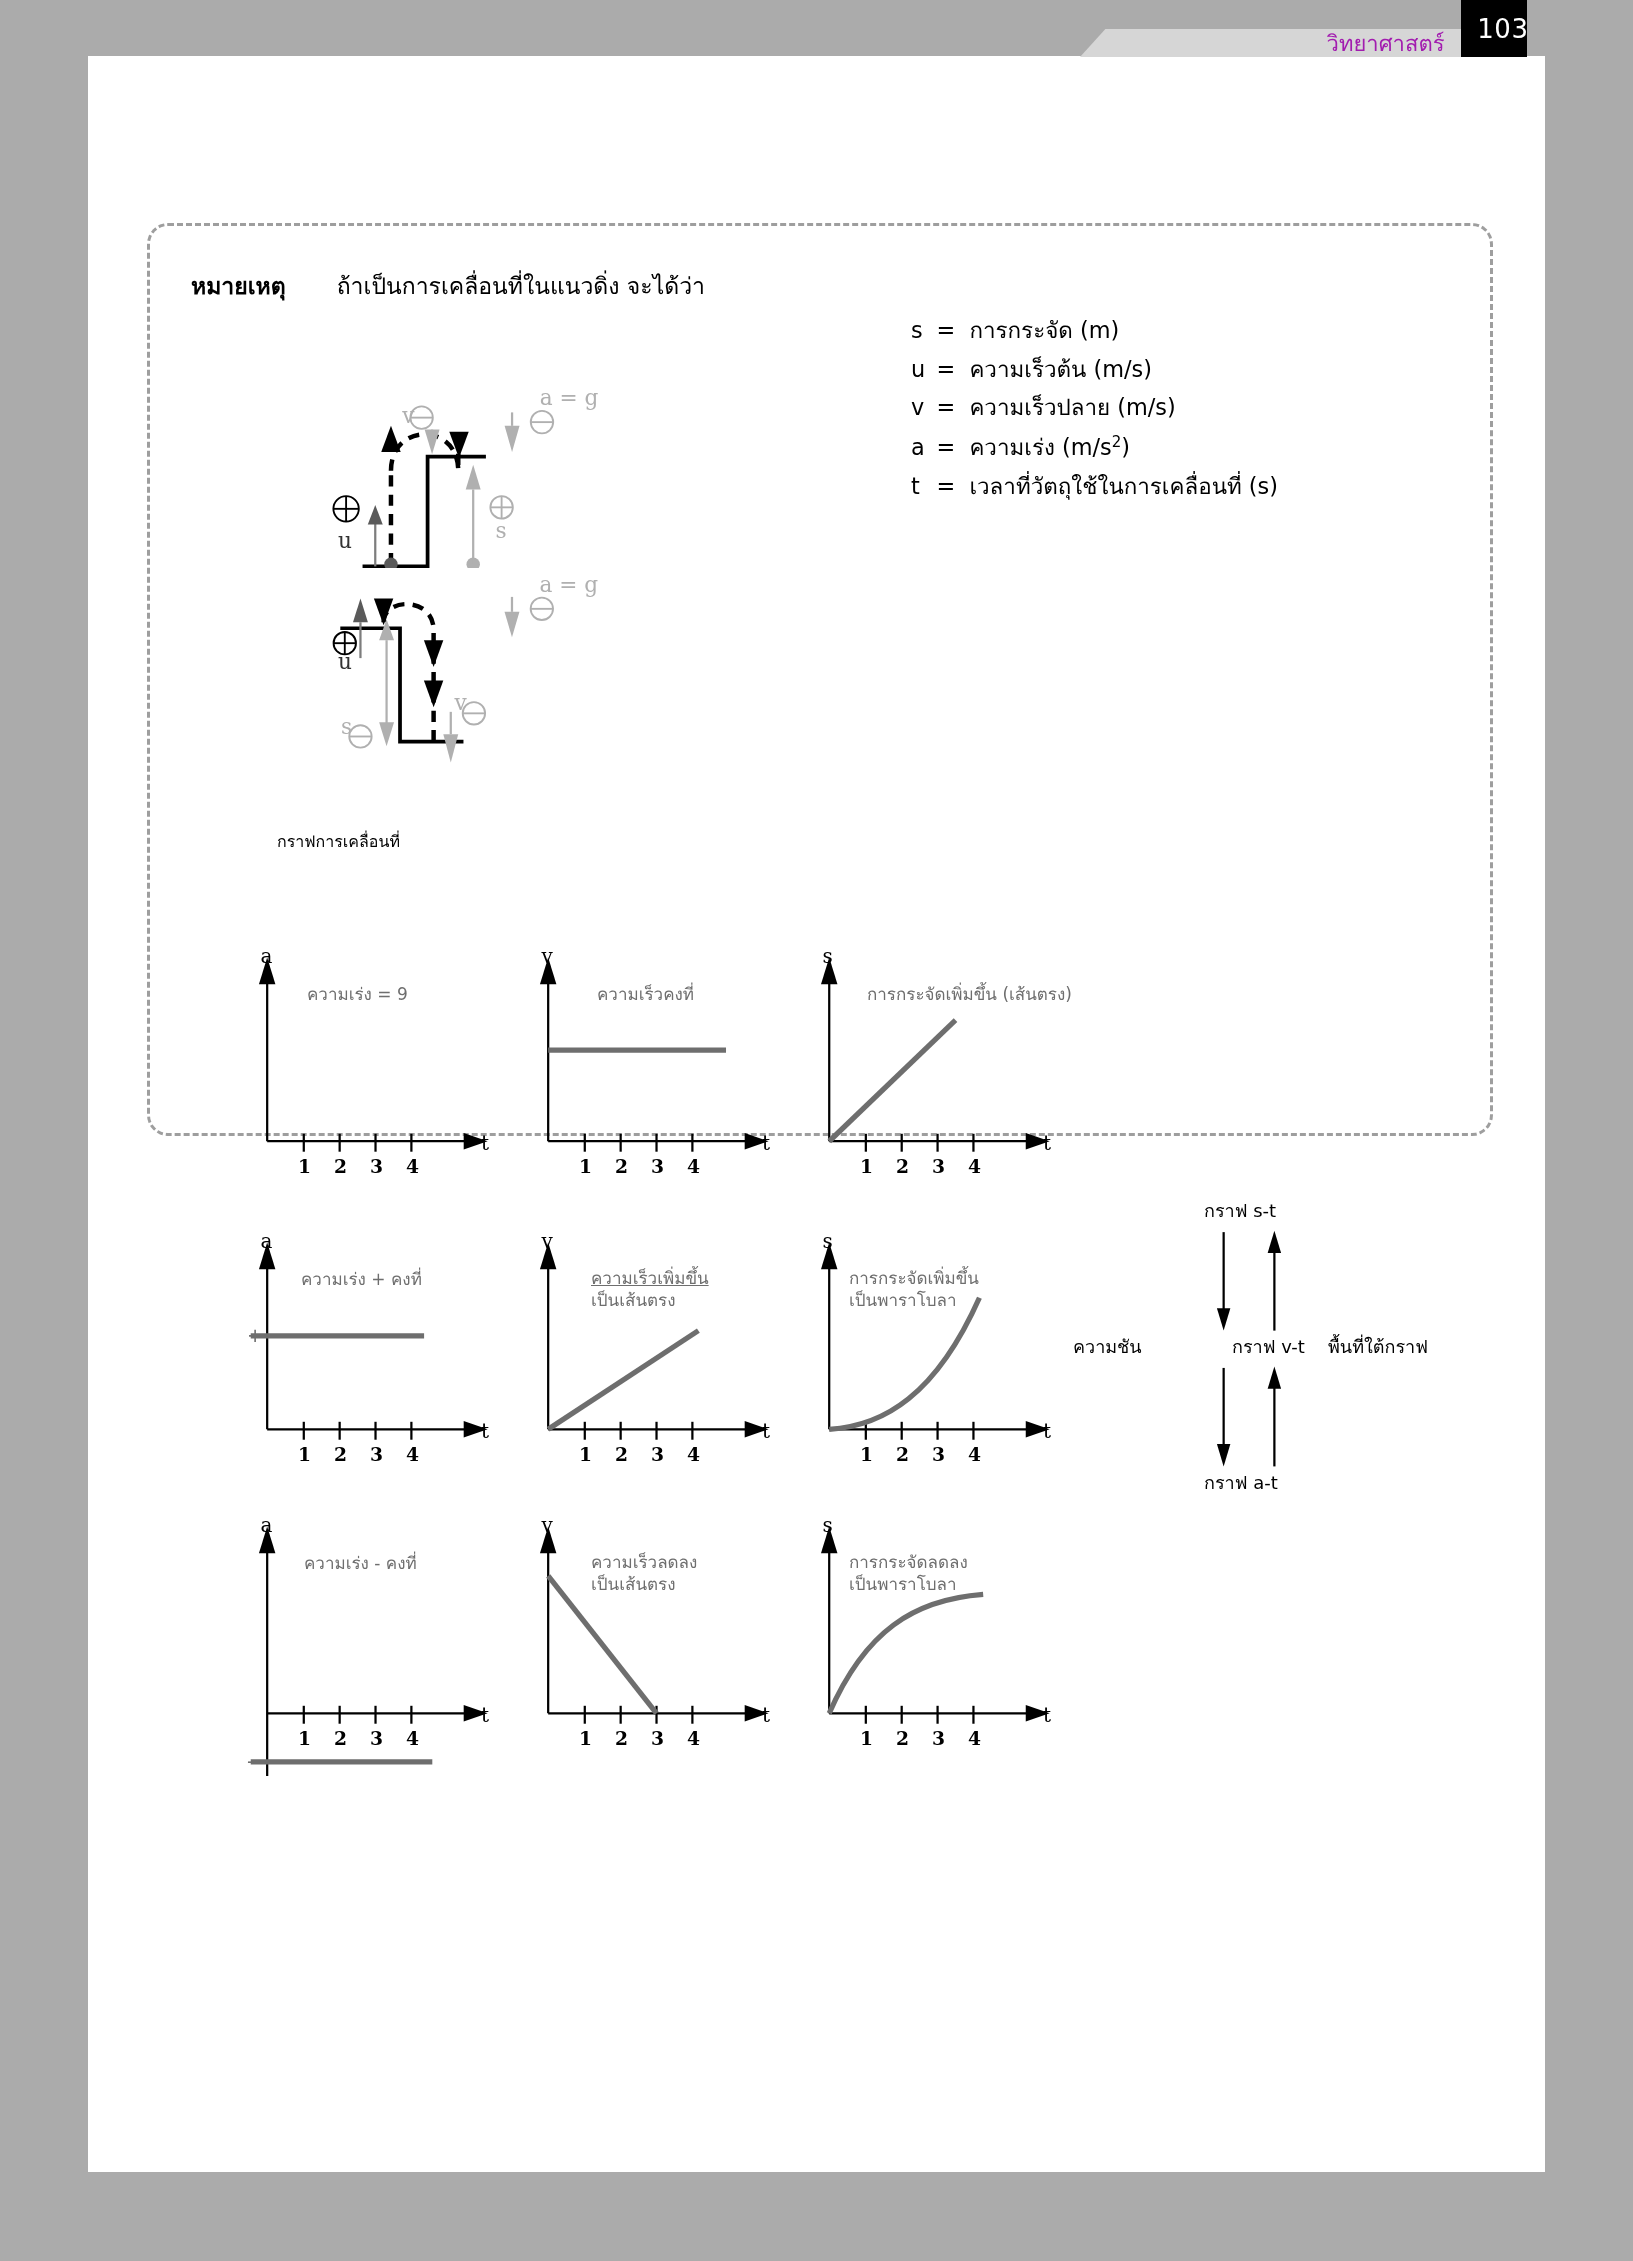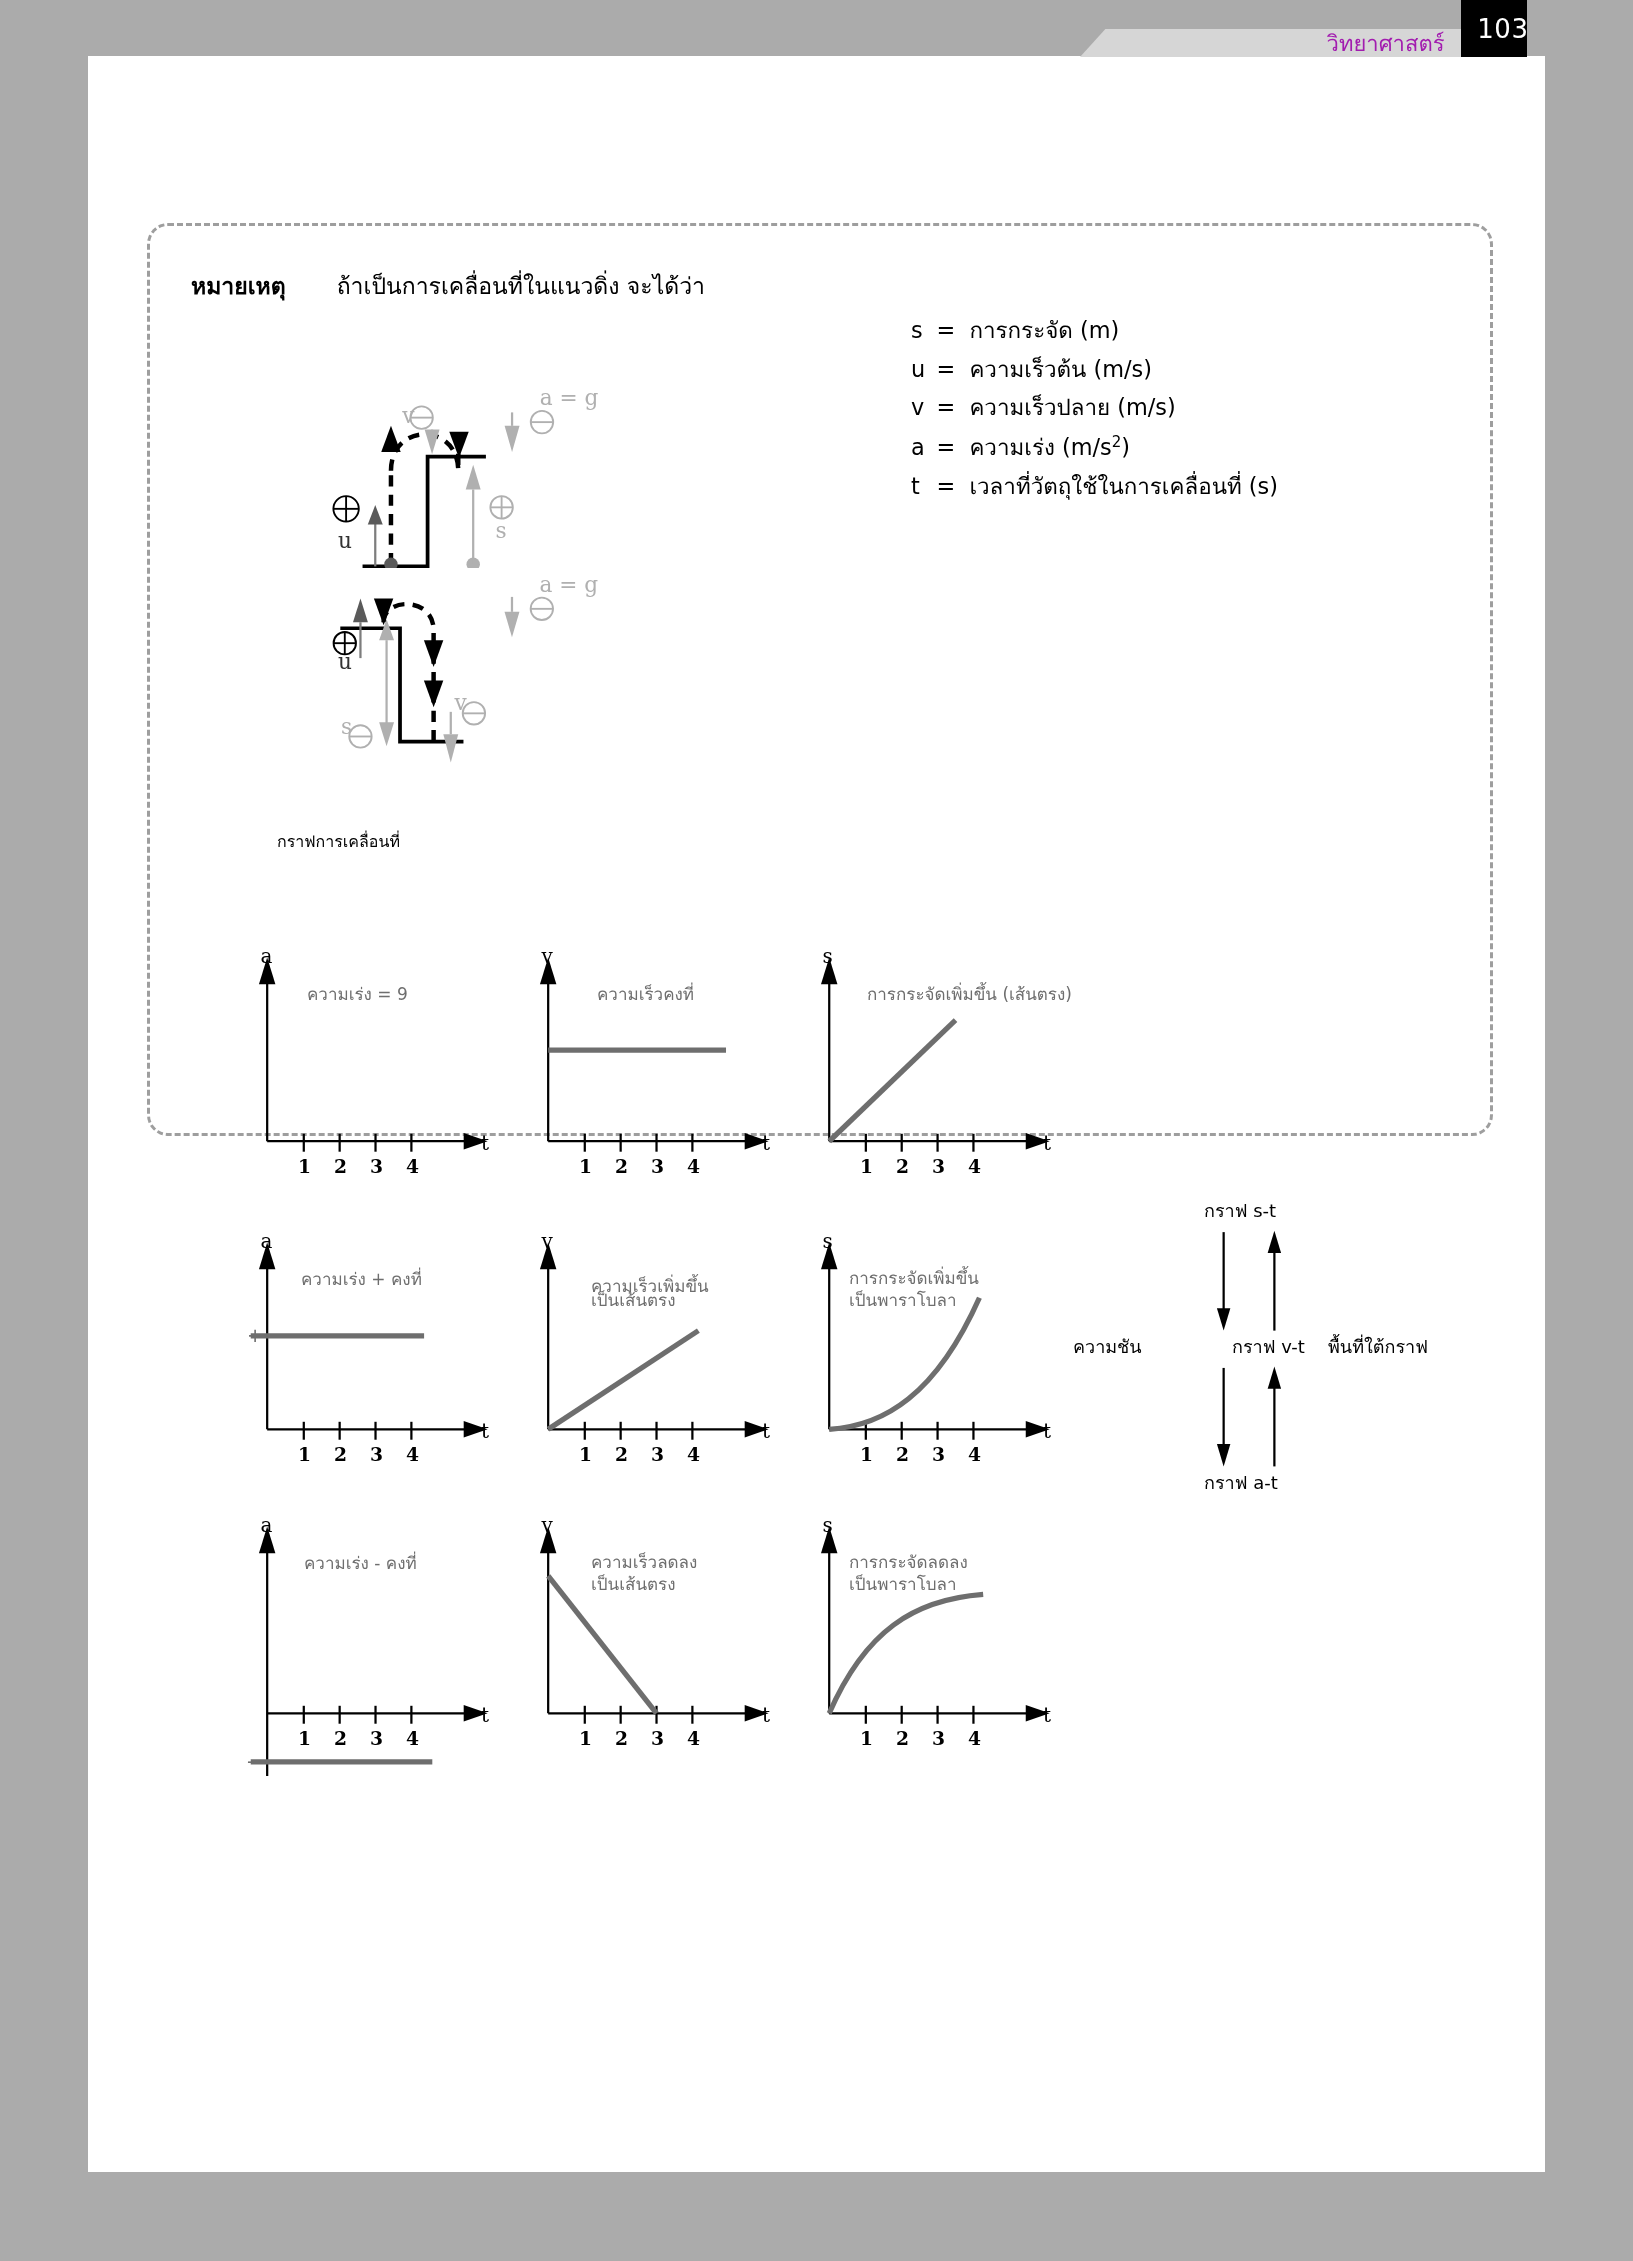--- a/index.html
+++ b/index.html
@@ -305,21 +305,21 @@
   </svg>
   <div class="tick-num" style="left:51px;top:220px;">1</div>
   <div class="tick-num" style="left:87px;top:220px;">2</div>
   <div class="tick-num" style="left:123px;top:220px;">3</div>
   <div class="tick-num" style="left:159px;top:220px;">4</div>
 </div>
 
 <div class="graph-cell" style="left:528px;top:1223px;width:269px;height:284px;">
   <div class="axis-letter" style="left:13.5px;top:6px;">v</div>
   <div class="axis-letter" style="left:234px;top:196px;">t</div>
-  <div class="gcaption" style="left:63px;top:53px;">ความเร็วเพิ่มขึ้น</div>
+  <div class="gcaption" style="left:63px;top:45px;text-decoration:underline;">ความเร็วเพิ่มขึ้น</div>
   <div class="gcaption" style="left:63px;top:67px;">เป็นเส้นตรง</div>
   <svg width="269" height="284" viewBox="0 0 360 380">
     <path d="M27,48 L27,276" stroke="#000" stroke-width="3" fill="none"></path>
     <path d="M16,62 L38,62 L27,26 z" fill="#000"></path>
     <path d="M27,276 L298,276" stroke="#000" stroke-width="3" fill="none"></path>
     <path d="M290,265 L290,287 L322,276 z" fill="#000"></path>
     <line x1="76" y1="266" x2="76" y2="290" stroke="#000" stroke-width="3"></line>
     <line x1="124" y1="266" x2="124" y2="290" stroke="#000" stroke-width="3"></line>
     <line x1="172" y1="266" x2="172" y2="290" stroke="#000" stroke-width="3"></line>
     <line x1="220" y1="266" x2="220" y2="290" stroke="#000" stroke-width="3"></line>

